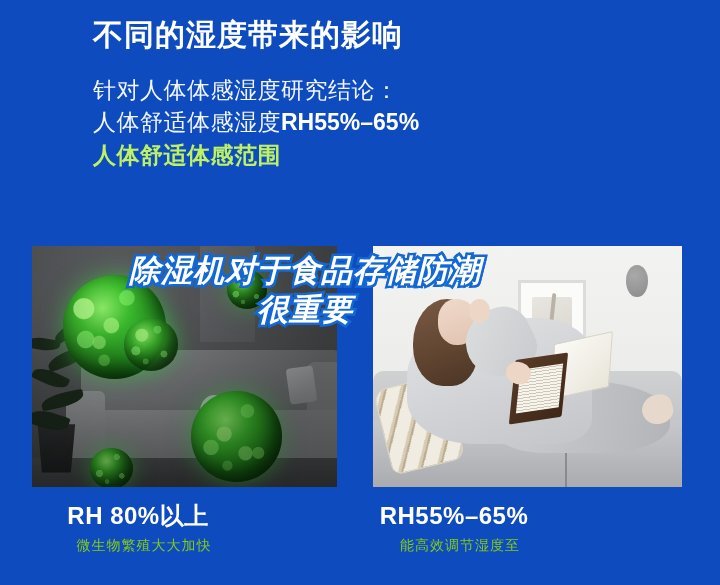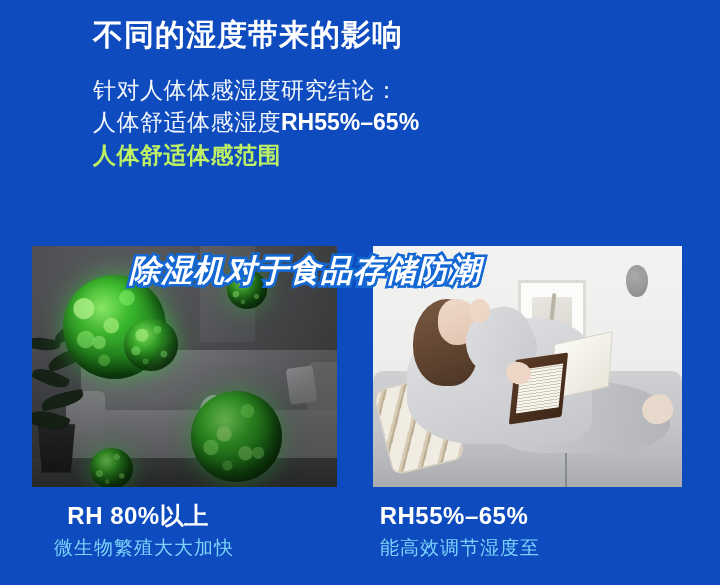--- a/index.html
+++ b/index.html
@@ -343,23 +343,23 @@
   .caption-main {
     font-size: 24px;
     font-weight: 700;
     color: #ffffff;
     letter-spacing: 0.5px;
     line-height: 1.3;
     white-space: nowrap;
   }
   .caption-sub {
     margin-top: 5px;
-    font-size: 19px;
+    font-size: 14px;
     font-weight: 400;
-    color: #7dd3fc;
+    color: #84cc16;
     letter-spacing: 1px;
     line-height: 1.3;
     white-space: nowrap;
     margin-left: 12px;
   }
 </style>
 </head>
 <body>
 
 <div class="poster">
@@ -427,20 +427,21 @@
         <div class="lt-book-r"></div>
         <div class="lt-book-l"></div>
         <div class="lt-book-pages"></div>
         <div class="lt-hand2"></div>
       </div>
     </div>
   </div>
 
   <div class="overlay-headline">
     <div class="overlay-line">除湿机对于食品存储防潮</div>
+    <div class="overlay-line">很重要</div>
   </div>
 
   <div class="captions">
     <div class="caption-col left">
       <div class="caption-main">RH 80%以上</div>
       <div class="caption-sub">微生物繁殖大大加快</div>
     </div>
     <div class="caption-col right">
       <div class="caption-main">RH55%–65%</div>
       <div class="caption-sub">能高效调节湿度至</div>

